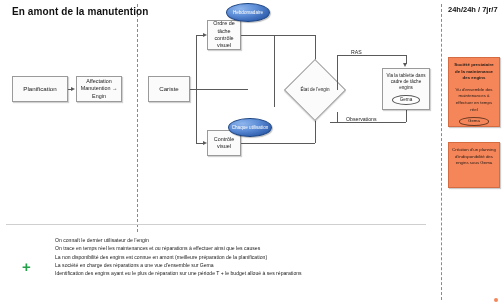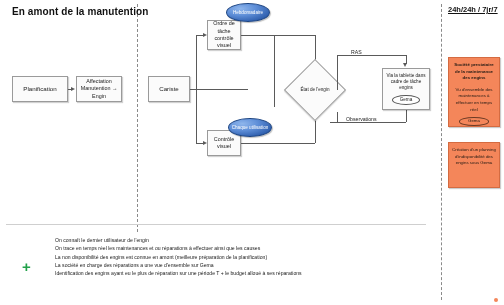--- a/index.html
+++ b/index.html
@@ -25,21 +25,20 @@
   
   .title-left{
     position:absolute;left:12px;top:6px;
     font-size:10px;font-weight:bold;letter-spacing:.1px;
     color:#111;
   }
   .title-right{
     position:absolute;left:448px;top:5px;
     font-size:7.5px;font-weight:bold;color:#111;
     white-space:nowrap;
-    text-decoration:underline;
   }
 
   
   .box{
     position:absolute;
     background:#fbfbfb;
     border:1px solid #9a9a9a;
     box-sizing:border-box;
     display:flex;align-items:center;justify-content:center;
     text-align:center;

